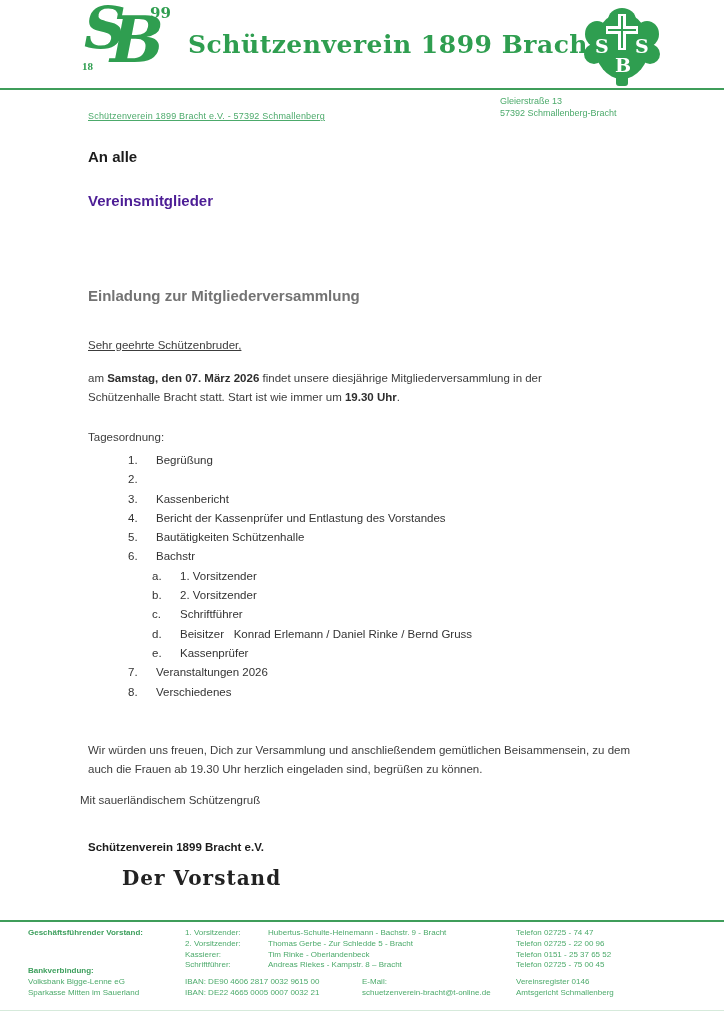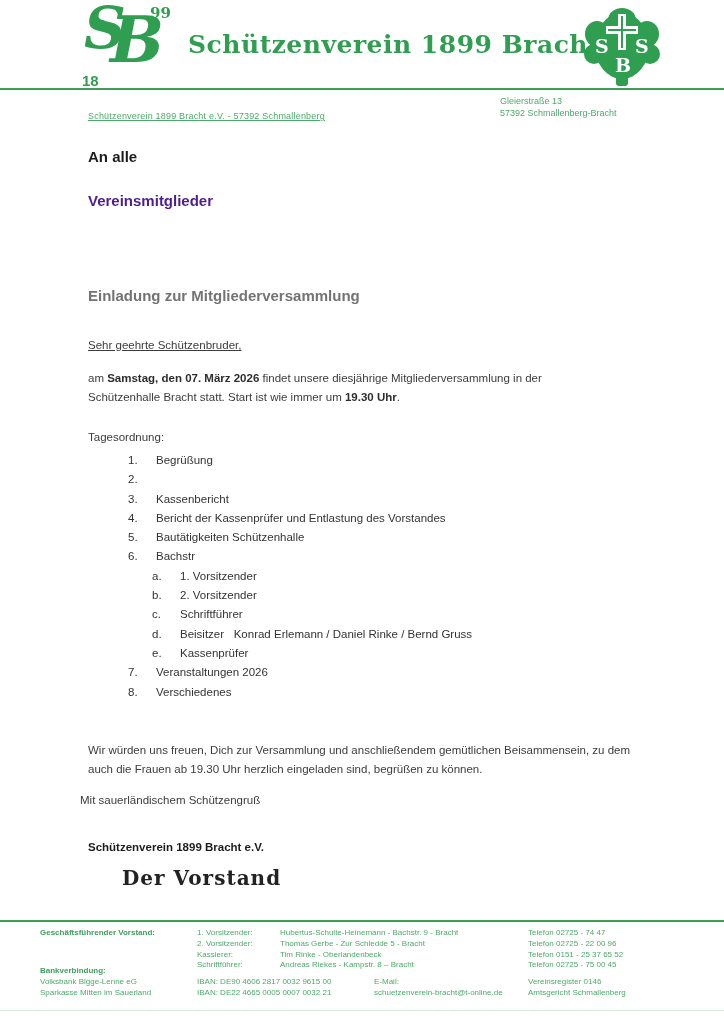--- a/index.html
+++ b/index.html
@@ -5,21 +5,21 @@
   html,body { margin:0; padding:0; background:#ffffff; }
   .page {
     position:relative; width:724px; height:1024px; background:#ffffff;
     font-family:"Liberation Sans", sans-serif; color:#3a3a3a; overflow:hidden;
   }
   
   .monogram { position:absolute; left:84px; top:0; width:100px; height:90px; color:#2f9e50; }
   .mono-s { position:absolute; left:0; top:-6px; font-family:"DejaVu Serif",serif; font-style:italic; font-weight:bold; font-size:58px; }
   .mono-b { position:absolute; left:26px; top:2px; font-family:"DejaVu Serif",serif; font-style:italic; font-weight:bold; font-size:64px; }
   .mono-99 { position:absolute; left:66px; top:4px; font-size:15px; font-weight:bold; font-family:"DejaVu Serif",serif; }
-  .mono-18 { position:absolute; left:-2px; top:72px; font-size:15px; font-weight:bold; font-family:Liberation Sans, sans-serif; }
+  .mono-18 { position:absolute; left:-2px; top:60px; font-size:11px; font-weight:bold; font-family:Liberation Serif, serif; }
   .header-title {
     position:absolute; left:188px; top:30px; width:400px;
     font-family:"DejaVu Serif",serif; font-weight:bold; font-size:25px;
     color:#2f9e50; letter-spacing:0.5px; white-space:nowrap;
   }
   .emblem { position:absolute; left:583px; top:6px; }
   .rule-top { position:absolute; left:0; top:88px; width:724px; height:2px; background:#3f9d5a; }
   .rule-bottom-faint { position:absolute; left:0; top:1010px; width:724px; height:1px; background:rgba(90,170,110,0.25); }
   .sender-line {
     position:absolute; left:88px; top:111px; font-size:9px; color:#4caa6b;
@@ -43,21 +43,21 @@
   .agenda-row.sub { padding-left:24px; }
   .closing1 { position:absolute; left:88px; top:741px; width:565px; }
   .closing2 { position:absolute; left:80px; top:791px; }
   .sig-org { position:absolute; left:88px; top:841px; font-size:11.5px; font-weight:bold; color:#1c1c1c; }
   .sig-board {
     position:absolute; left:122px; top:866px; font-family:"DejaVu Serif",serif;
     font-weight:bold; font-size:20px; color:#222222; letter-spacing:1px;
   }
   
   .rule-footer { position:absolute; left:0; top:920px; width:724px; height:2px; background:#3f9d5a; }
-  .ft { position:absolute; font-size:8px; line-height:10.8px; color:#4caa6b; white-space:nowrap;margin-left:12px; }
+  .ft { position:absolute; font-size:8px; line-height:10.8px; color:#4caa6b; white-space:nowrap; }
   .ft.bold { font-weight:bold; color:#3d9f5d; }
   .ft div { height:10.8px; }
 </style>
 </head>
 <body>
 
 <div class="page">
 
   <div class="monogram">
     <span class="mono-s">S</span>

